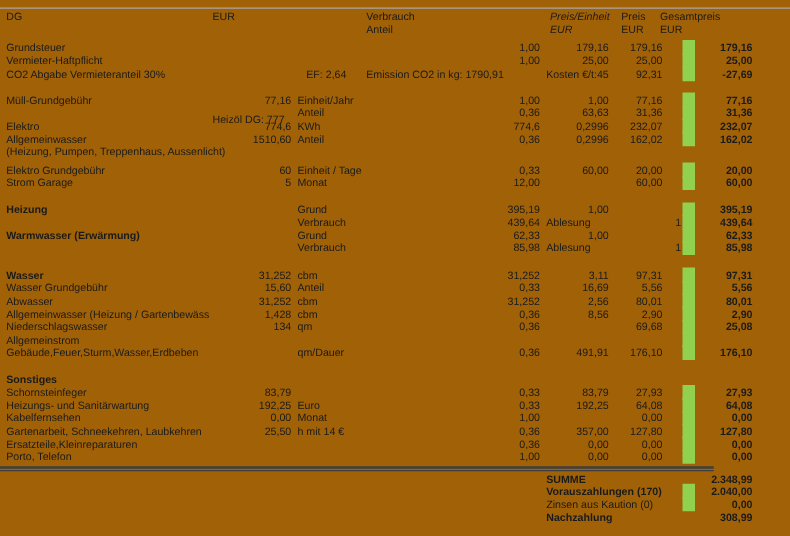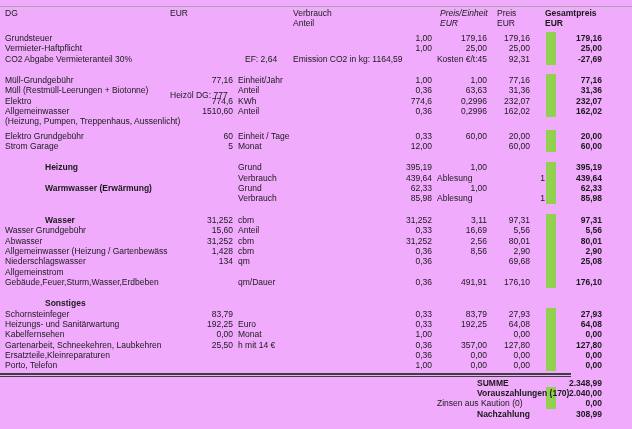--- a/index.html
+++ b/index.html
@@ -1,22 +1,22 @@
 <!DOCTYPE html>
 <html style="--hl: #92d050; --div: #3f3f3f; --rule: #a8a8a8;"><head>
 <meta charset="utf-8">
 <style>
   html,body{margin:0;padding:0;background:#fff;}
   .sheet{
-    position:relative;width:632px;height:429px;background:#f0abfc;
+    position:relative;width:632px;height:429px;background:#a16207;
     font-family:"Liberation Sans","DejaVu Sans",sans-serif;
     font-size:8.5px;color:#1a1a1a;overflow:hidden;
   }
   .cell{position:absolute;white-space:nowrap;line-height:10.35px;top:0;}
-  .b{font-weight:bold;margin-left:40px;}
+  .b{font-weight:bold;}
   .row{position:relative;height:10.35px;}
   .gap{height:11px;}
   .gap.tight{height:4px;}
   .bar{position:absolute;left:546px;width:10px;top:-0.6px;height:11.6px;background:var(--hl);}
   .rows{position:absolute;top:33px;left:0;width:571px;}
   .hdr{position:absolute;top:8px;left:0;width:632px;height:22px;}
   .hline2{top:10.4px;}
   .topline{position:absolute;top:6px;left:0;width:632px;height:1px;background:var(--rule);}
   .divider{height:1px;border-top:2px solid var(--div);border-bottom:1px solid var(--div);margin:2px 0 1px 0;}
   
@@ -32,21 +32,21 @@
   .c-preis{left:460px;width:70px;text-align:right;}
   .c-flag{left:515px;width:30px;text-align:right;}
   .c-total{left:546px;width:56px;text-align:right;font-weight:bold;}
   .c-sumlabel{left:437px;}
   
   .h-dg{left:5px;}
   .h-eur{left:170px;}
   .h-verb{left:293px;}
   .h-pe{left:440px;font-style:italic;}
   .h-preis{left:497px;}
-  .h-total{left:545px;font-weight:bold;text-align:right;}
+  .h-total{left:528px;font-weight:normal;text-align:right;}
 </style>
 </head>
 <body>
 
 <div class="sheet">
   <div class="topline"></div>
 
   <div class="hdr">
     <div class="cell h-dg">DG</div>
     <div class="cell h-eur">EUR</div>
@@ -75,39 +75,38 @@
         <div class="cell c-verb">1,00</div>
         <div class="cell c-pe">25,00</div>
         <div class="cell c-preis">25,00</div>
         <div class="cell c-total">25,00</div>
       </div>
       <div class="row">
         <div class="bar"></div>
         <div class="cell c-name">CO2 Abgabe Vermieteranteil 30%</div>
         <div class="cell c-mid1">Heizöl DG: 777</div>
         <div class="cell c-mid2">EF: 2,64</div>
-        <div class="cell c-vtext">Emission CO2 in kg: 1164,59</div>
+        <div class="cell c-vtext">Emission CO2 in kg: 1790,91</div>
         <div class="cell c-pe">Kosten €/t:45</div>
         <div class="cell c-preis">92,31</div>
         <div class="cell c-total">-27,69</div>
       </div>
       <div class="gap"></div>
       <div class="row">
         <div class="bar"></div>
         <div class="cell c-name">Müll-Grundgebühr</div>
         <div class="cell c-eur">77,16</div>
         <div class="cell c-unit">Einheit/Jahr</div>
         <div class="cell c-verb">1,00</div>
         <div class="cell c-pe">1,00</div>
         <div class="cell c-preis">77,16</div>
         <div class="cell c-total">77,16</div>
       </div>
       <div class="row">
         <div class="bar"></div>
-        <div class="cell c-name">Müll (Restmüll-Leerungen + Biotonne)</div>
         <div class="cell c-unit">Anteil</div>
         <div class="cell c-verb">0,36</div>
         <div class="cell c-pe">63,63</div>
         <div class="cell c-preis">31,36</div>
         <div class="cell c-total">31,36</div>
       </div>
       <div class="row">
         <div class="bar"></div>
         <div class="cell c-name">Elektro</div>
         <div class="cell c-eur">774,6</div>

